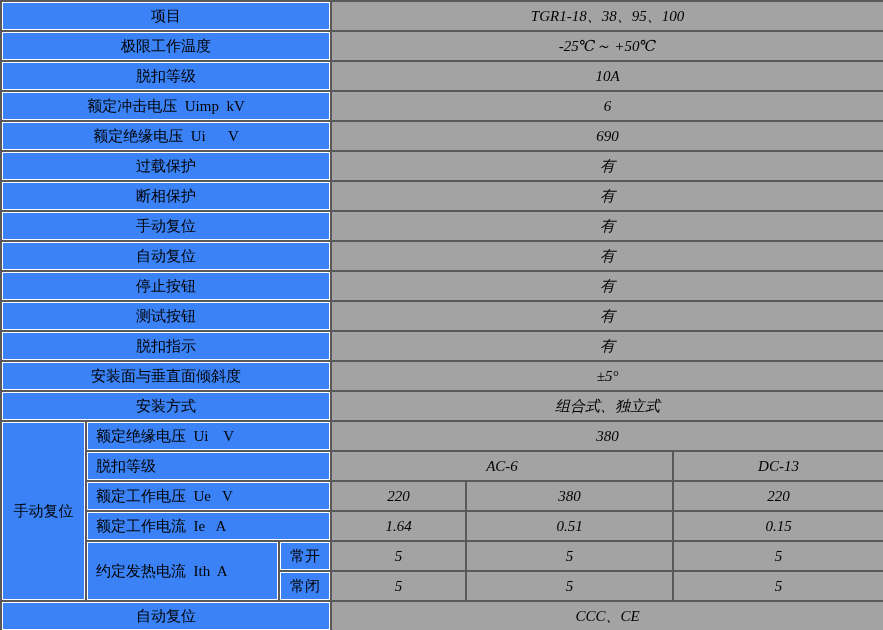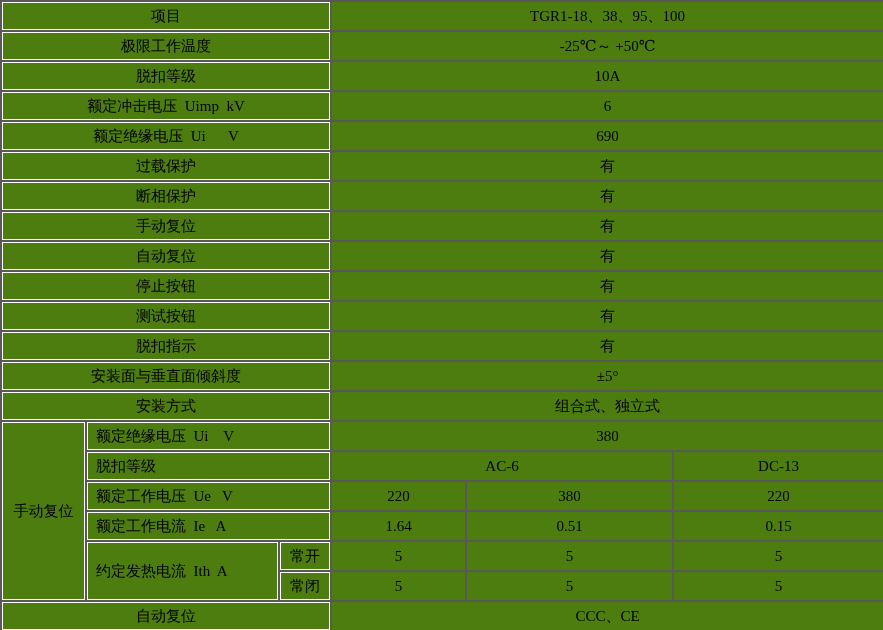--- a/index.html
+++ b/index.html
@@ -25,32 +25,33 @@
     height: 28px;
     padding: 0;
     font-size: 15px;
     color: #000000;
     text-align: center;
     vertical-align: middle;
     white-space: pre;
     overflow: hidden;
   }
   td.hdr {
-    background: #4d7c0f;
+    background: #3b82f6;
     color: #ffffff;
     box-shadow: inset 0 0 0 1px #ffffff;
     font-size: 15px;
     font-family: Liberation Serif, serif;
   }
   td.hdr.left {
     text-align: left;
     padding-left: 9px;
   }
   td.val {
-    background: #4d7c0f;
+    background: #a3a3a3;
+    font-style: italic;
   }
 </style>
 </head>
 <body>
 
 <div class="page">
   <table class="spec">
     <colgroup>
       <col style="width:85px">
       <col style="width:193px">

